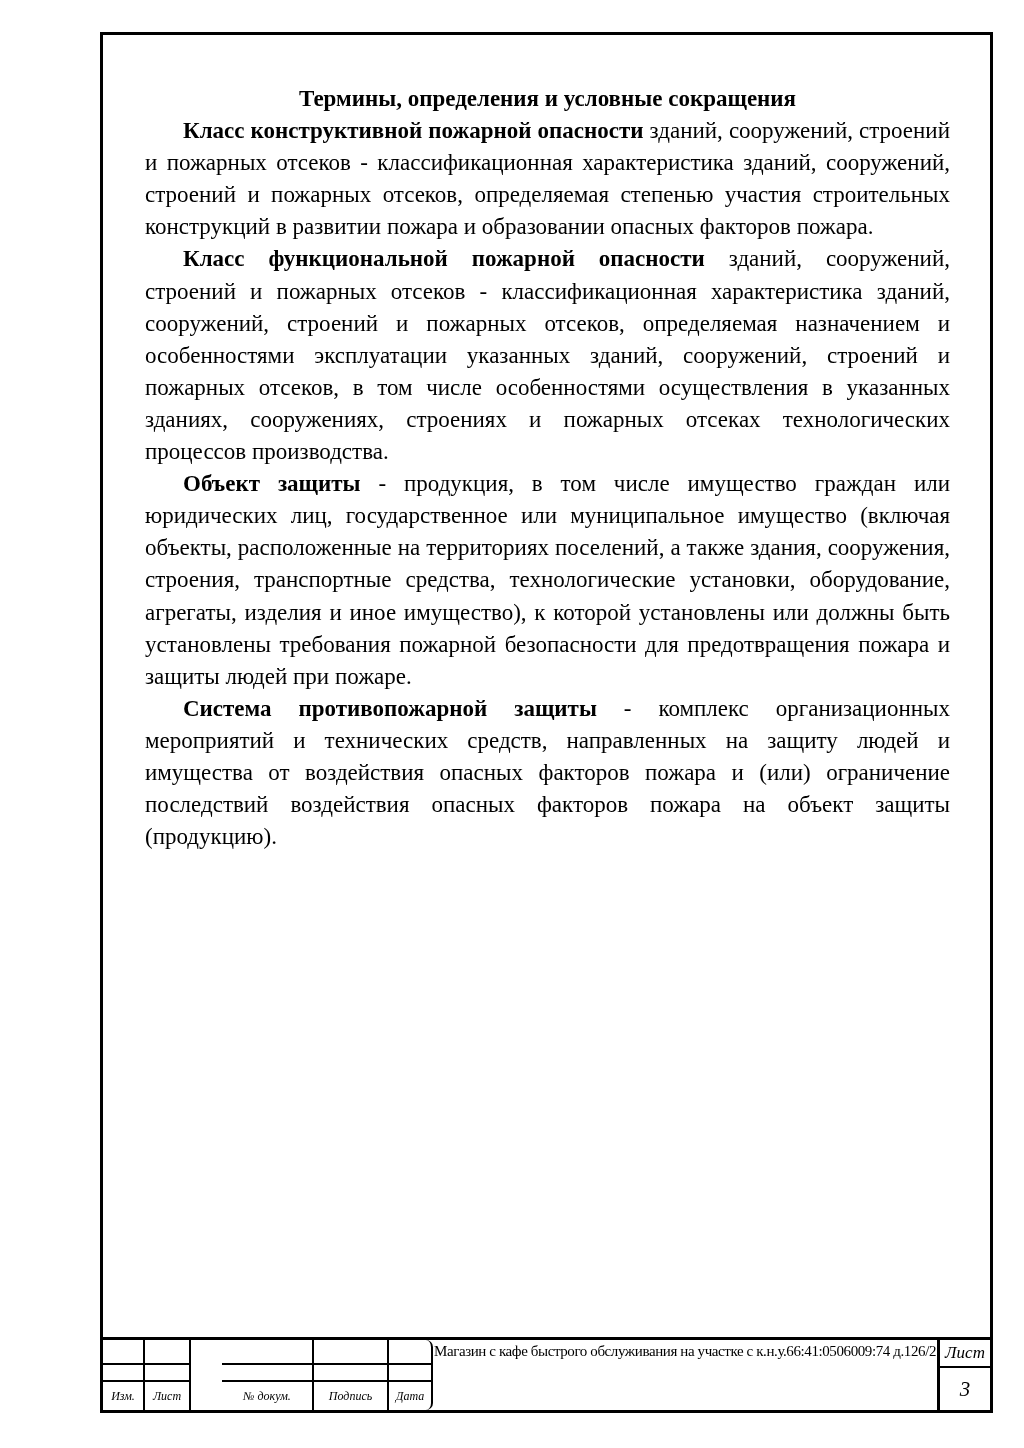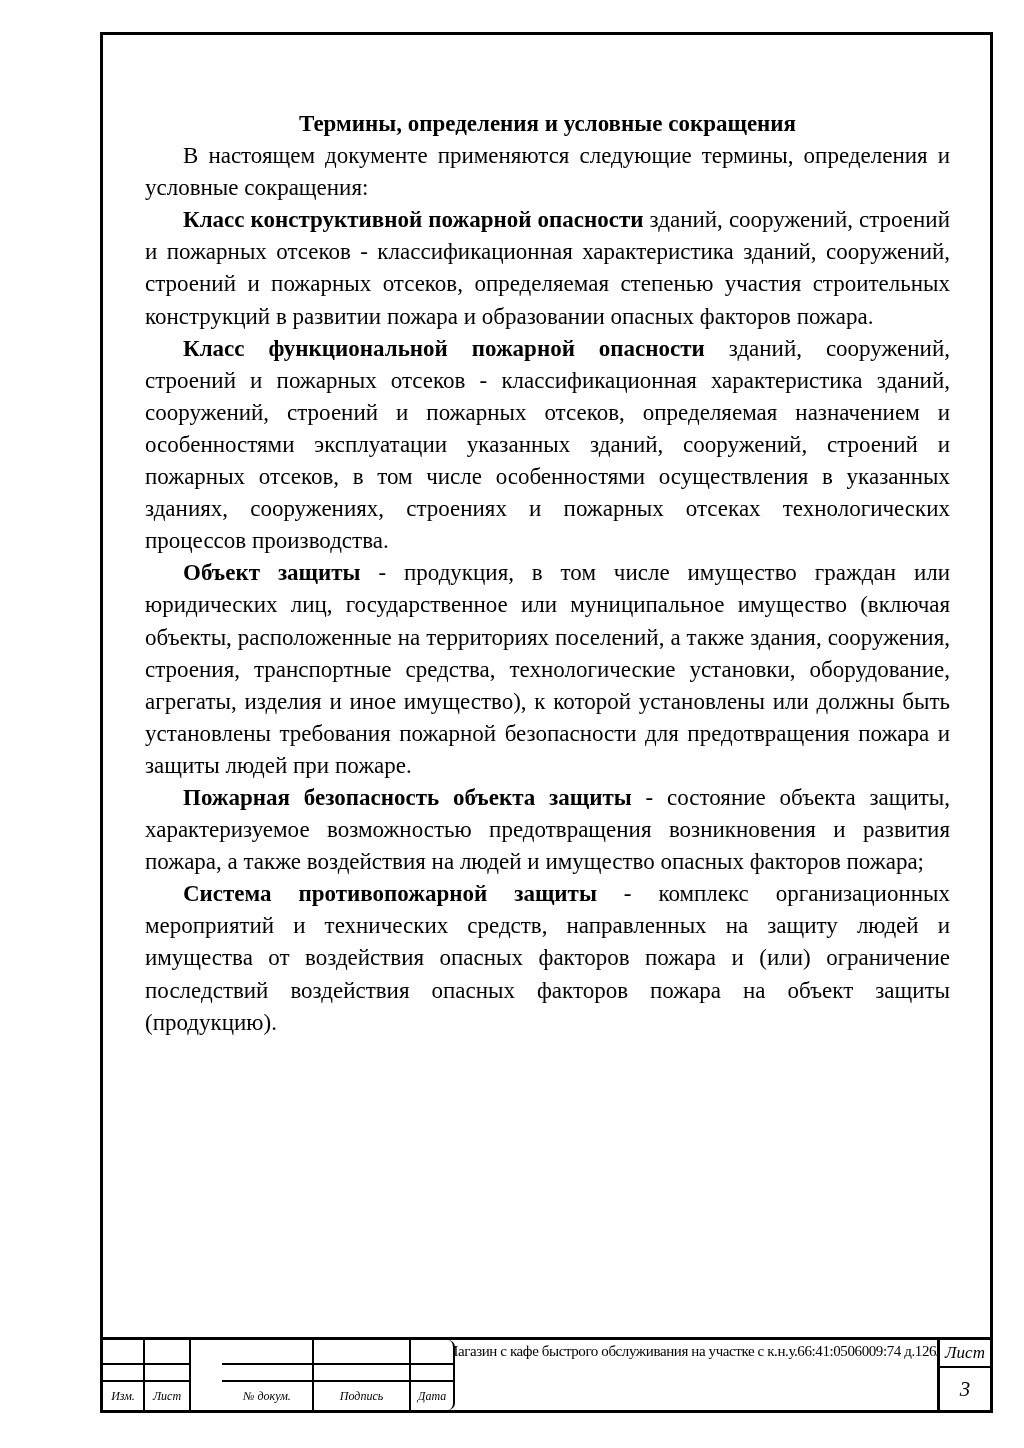--- a/index.html
+++ b/index.html
@@ -18,21 +18,21 @@
     position: absolute;
     left: 100px;
     top: 32px;
     width: 893px;
     height: 1381px;
     border: 3px solid #000000;
     box-sizing: border-box;
   }
   .content {
     position: absolute;
-    top: 73px;
+    top: 48px;
     left: 42px;
     right: 40px;
   }
   .content p {
     margin: 0;
     font-size: 23px;
     line-height: 32.1px;
     text-align: justify;
     text-justify: inter-word;
     text-indent: 38px;
@@ -69,21 +69,21 @@
     align-items: center;
     justify-content: center;
     font-style: italic;
     font-size: 12px;
     white-space: nowrap;
     overflow: hidden;
   }
   .w-izm    { width: 42px; }
   .w-list   { width: 46px; }
   .w-ndoc   { width: 123px; padding-left: 31px; }
-  .w-podpis { width: 97px; }
+  .w-podpis { width: 75px; }
   .w-data   { width: 44px; border-radius: 7px; }
   .tb-project {
     flex: 1 1 auto;
     border-right: 3px solid #000000;
     box-sizing: border-box;
     display: flex;
     justify-content: center;
     align-items: flex-start;
     overflow: hidden;
   }
@@ -118,30 +118,28 @@
     font-size: 21px;
   }
 </style>
 </head>
 <body>
 
 <div class="frame">
 
   <div class="content">
     <p class="doc-title">Термины, определения и условные сокращения</p>
-    <p><span>В настоящем документе применяются следующие термины, определения и условные сокращения:</span></p>
 
     <p><b>Класс конструктивной пожарной опасности</b><span> зданий, сооружений, строений и пожарных отсеков - классификационная характеристика зданий, сооружений, строений и пожарных отсеков, определяемая степенью участия строительных конструкций в развитии пожара и образовании опасных факторов пожара.</span></p>
 
     <p><b>Класс функциональной пожарной опасности</b><span> зданий, сооружений, строений и пожарных отсеков - классификационная характеристика зданий, сооружений, строений и пожарных отсеков, определяемая назначением и особенностями эксплуатации указанных зданий, сооружений, строений и пожарных отсеков, в том числе особенностями осуществления в указанных зданиях, сооружениях, строениях и пожарных отсеках технологических процессов производства.</span></p>
 
     <p><b>Объект защиты</b><span> - продукция, в том числе имущество граждан или юридических лиц, государственное или муниципальное имущество (включая объекты, расположенные на территориях поселений, а также здания, сооружения, строения, транспортные средства, технологические установки, оборудование, агрегаты, изделия и иное имущество), к которой установлены или должны быть установлены требования пожарной безопасности для предотвращения пожара и защиты людей при пожаре.</span></p>
 
 
-    <p><b>Пожарная безопасность объекта защиты</b><span> - состояние объекта защиты, характеризуемое возможностью предотвращения возникновения и развития пожара, а также воздействия на людей и имущество опасных факторов пожара;</span></p>
 
 
     <p><b>Система противопожарной защиты</b><span> - комплекс организационных мероприятий и технических средств, направленных на защиту людей и имущества от воздействия опасных факторов пожара и (или) ограничение последствий воздействия опасных факторов пожара на объект защиты (продукцию).</span></p>
   </div>
 
   <div class="titleblock">
 
     <div class="tb-col w-izm">
       <div class="tb-cell tb-r1"></div>
       <div class="tb-cell tb-r2"></div>

